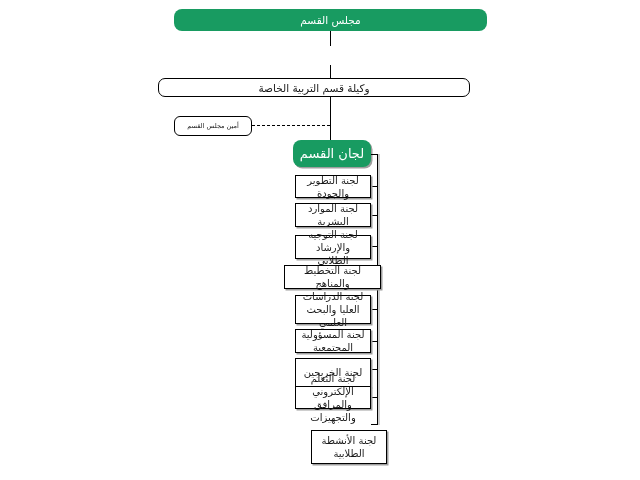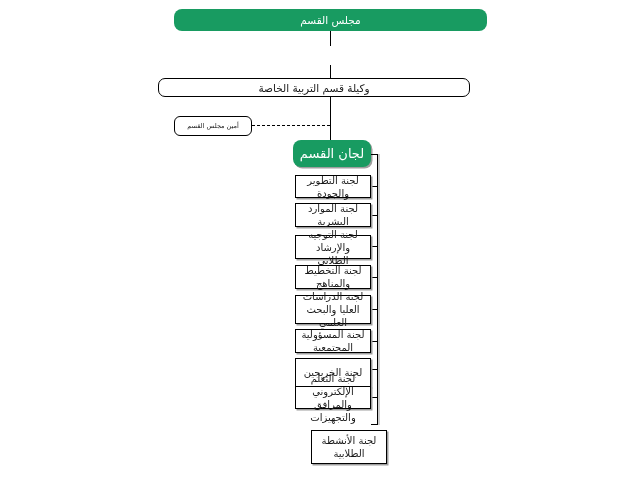--- a/index.html
+++ b/index.html
@@ -81,20 +81,20 @@
   <div class="hline" style="left:371px; top:277px; width:7px;"></div>
   <div class="hline" style="left:371px; top:309px; width:7px;"></div>
   <div class="hline" style="left:371px; top:341px; width:7px;"></div>
   <div class="hline" style="left:371px; top:369px; width:7px;"></div>
   <div class="hline" style="left:371px; top:397px; width:7px;"></div>
   <div class="hline" style="left:371px; top:424px; width:7px;"></div>
 
   <div class="node committee" style="left:295px; top:175px; width:76px; height:23px;">لجنة التطوير والجودة</div>
   <div class="node committee" style="left:295px; top:203px; width:76px; height:24px;">لجنة الموارد البشرية</div>
   <div class="node committee" style="left:295px; top:235px; width:76px; height:24px;">لجنة التوجيه والإرشاد الطلابي</div>
-  <div class="node committee" style="left:295px; top:265px; width:76px; height:24px;">لجنة التخطيط والمناهج</div>
+  <div class="node committee" style="left:284px; top:265px; width:97px; height:24px;">لجنة التخطيط والمناهج</div>
   <div class="node committee" style="left:295px; top:295px; width:76px; height:29px;">لجنة الدراسات العليا والبحث العلمي</div>
   <div class="node committee" style="left:295px; top:329px; width:76px; height:24px;">لجنة المسؤولية المجتمعية</div>
   <div class="node committee" style="left:295px; top:358px; width:76px; height:29px;">لجنة الخريجين</div>
   <div class="node committee" style="left:295px; top:386px; width:76px; height:23px;">لجنة التعلم الإلكتروني والمرافق والتجهيزات</div>
   <div class="node committee" style="left:295px; top:430px; width:76px; height:34px;margin-left:16px;">لجنة الأنشطة الطلابية</div>
 
 </div>
 
 </body></html>

